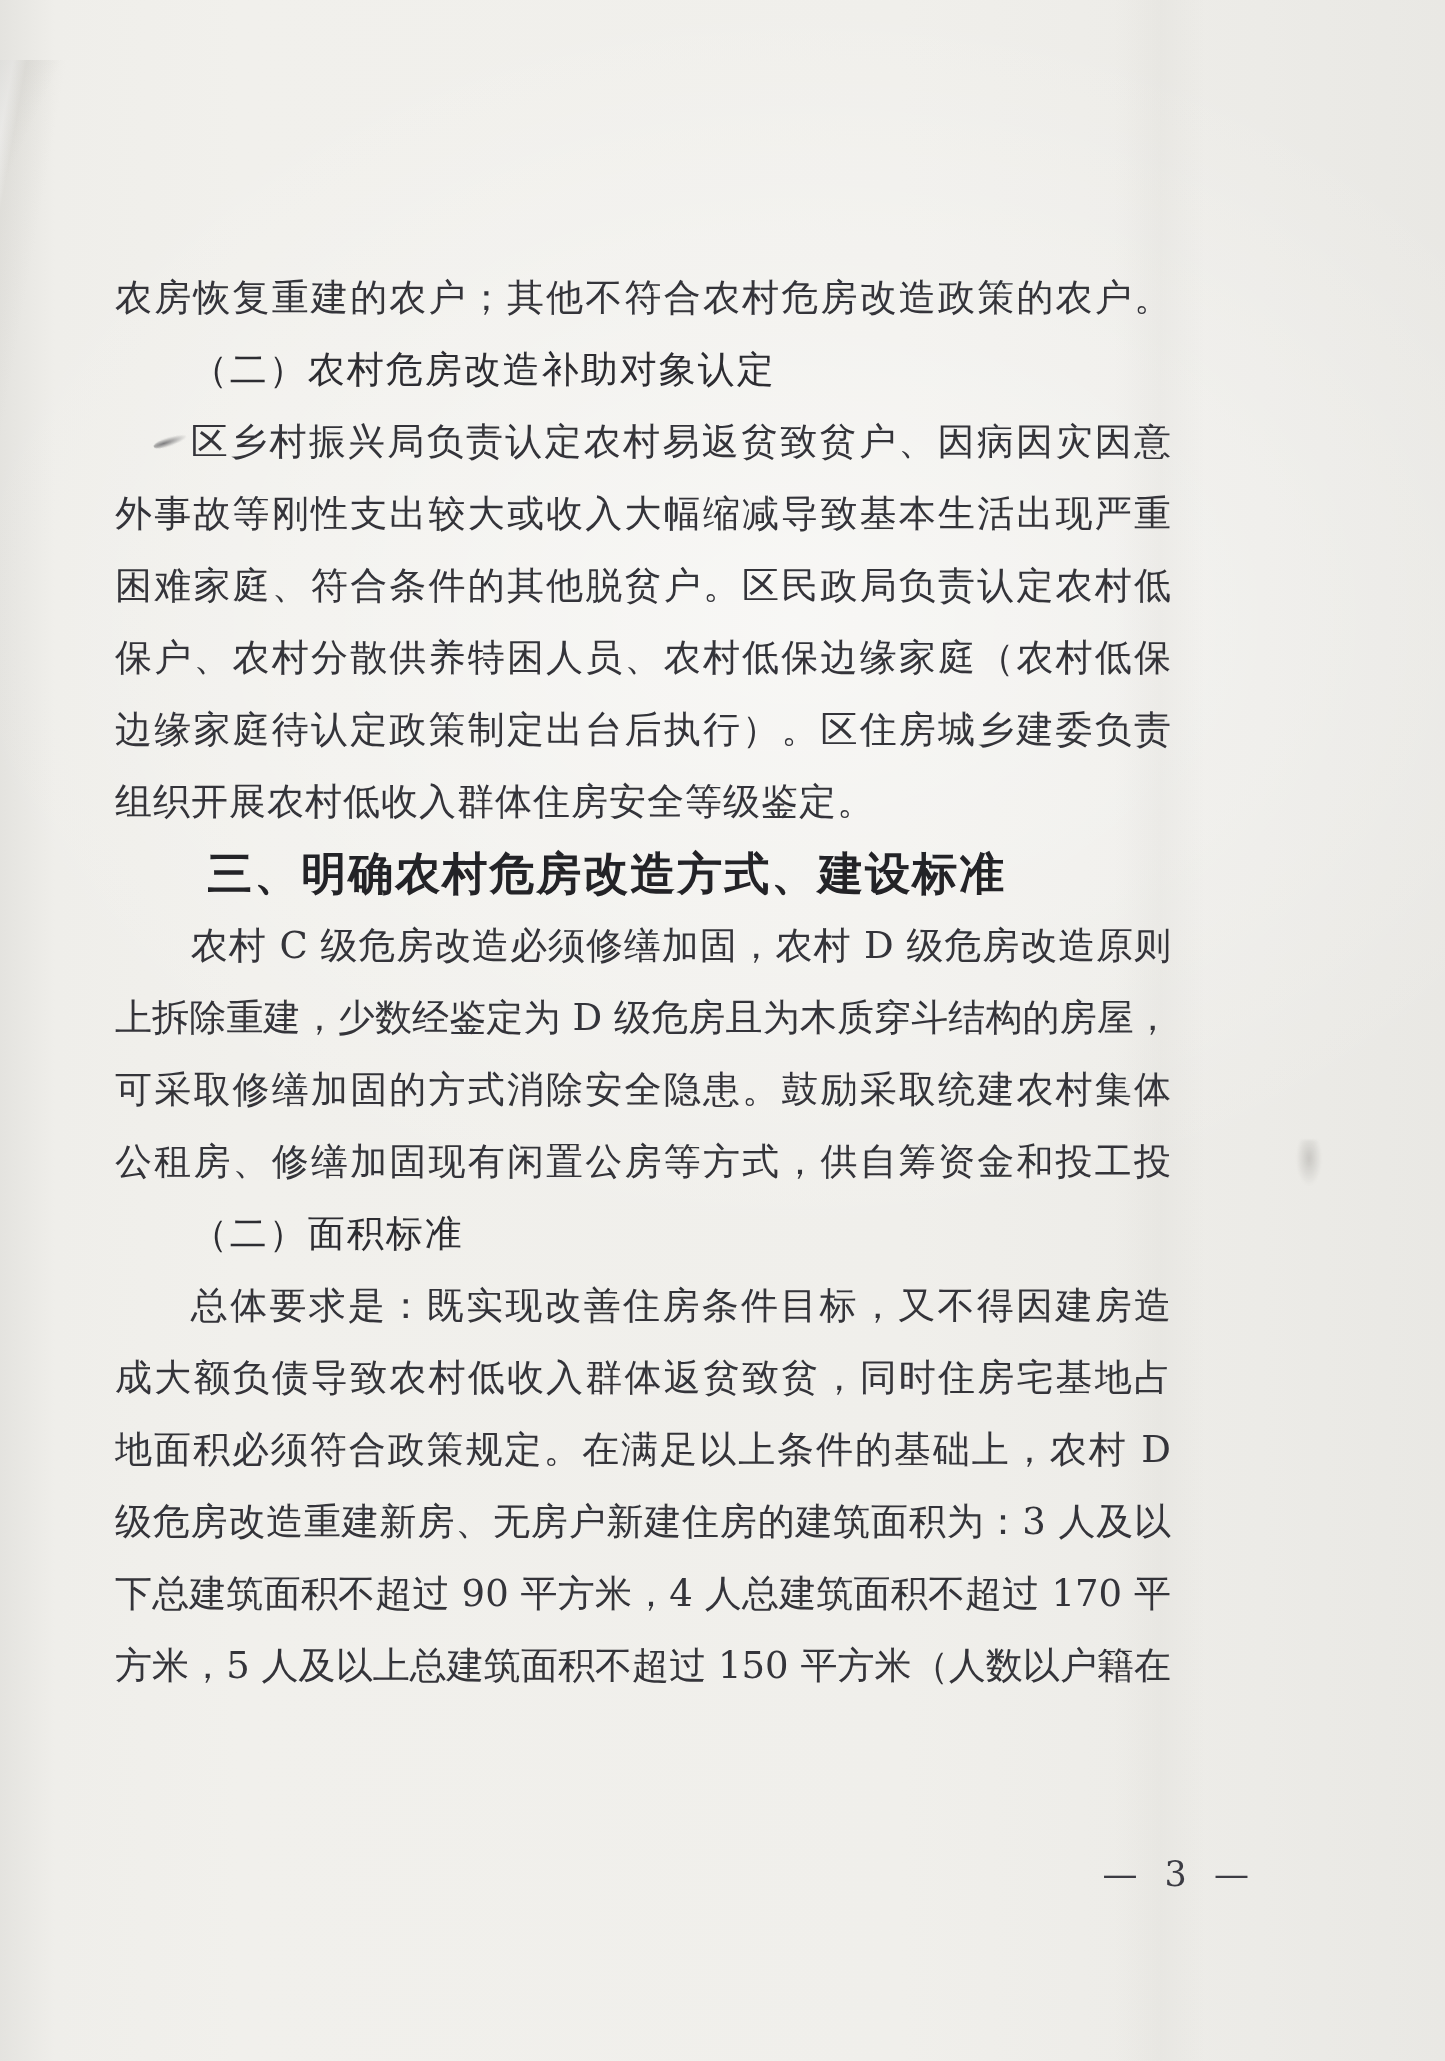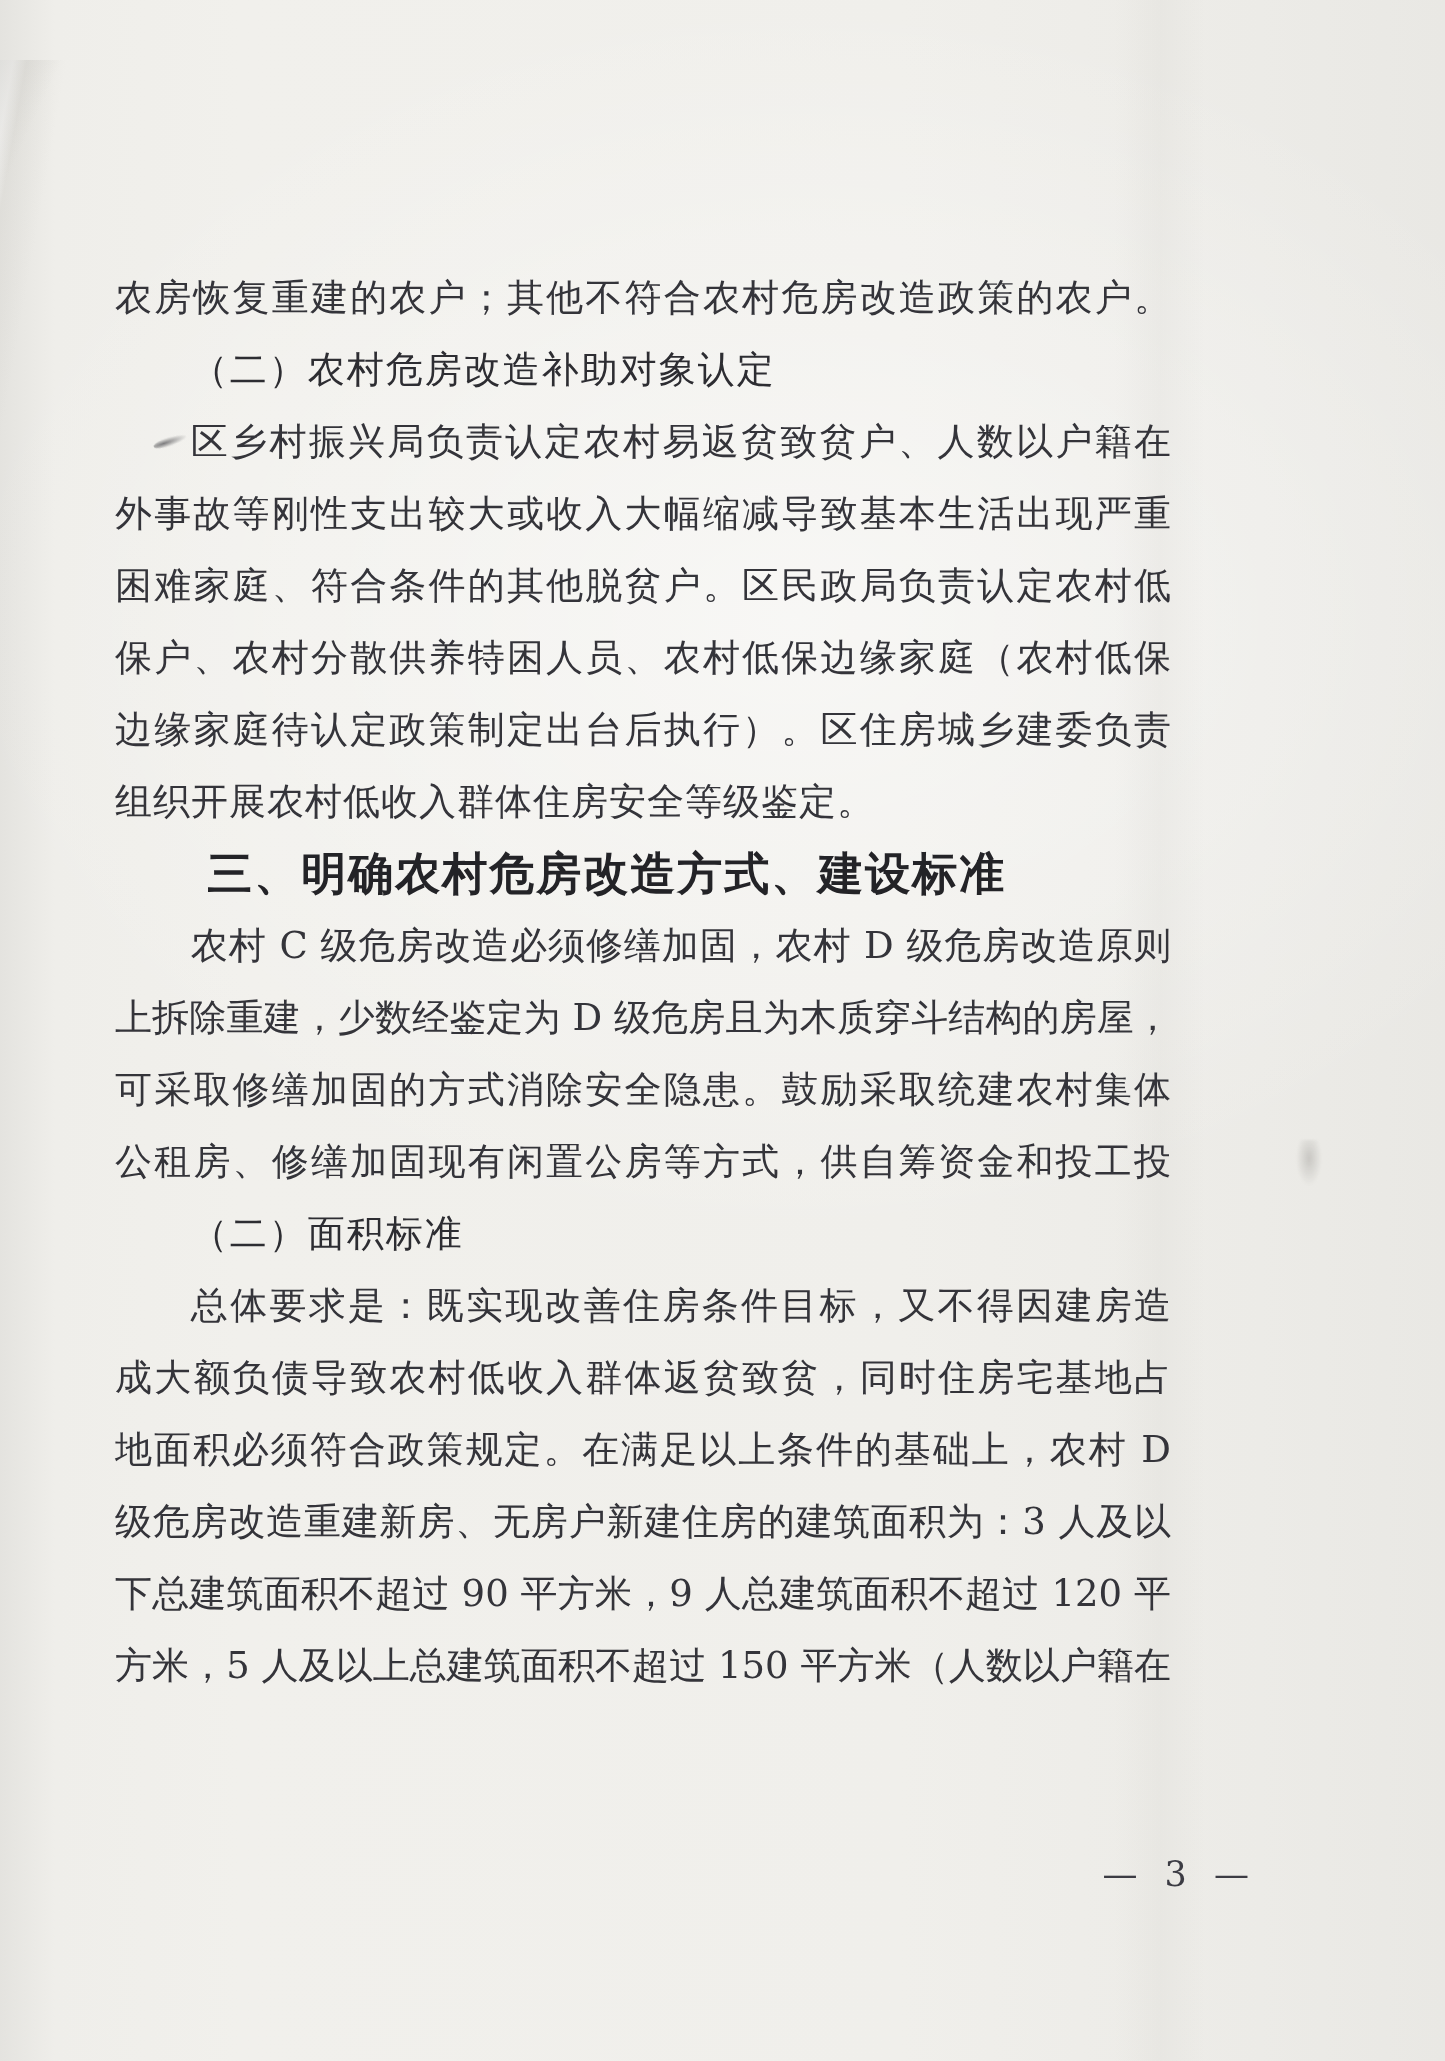--- a/index.html
+++ b/index.html
@@ -90,34 +90,34 @@
 
 <div class="page">
   <div class="crease-topleft"></div>
   <div class="band-right"></div>
   <div class="smudge"></div>
   <div class="smudge2"></div>
 
   <div class="text-column" id="text-column">
       <div class="line body justify">农房恢复重建的农户；其他不符合农村危房改造政策的农户。</div>
       <div class="line kaiti-heading indent">（二）农村危房改造补助对象认定</div>
-      <div class="line body indent justify">区乡村振兴局负责认定农村易返贫致贫户、人数以户籍在</div>
+      <div class="line body indent justify">区乡村振兴局负责认定农村易返贫致贫户、因病因灾因意</div>
       <div class="line body justify">外事故等刚性支出较大或收入大幅缩减导致基本生活出现严重</div>
       <div class="line body justify">困难家庭、符合条件的其他脱贫户。区民政局负责认定农村低</div>
       <div class="line body justify">保户、农村分散供养特困人员、农村低保边缘家庭（农村低保</div>
       <div class="line body justify">边缘家庭待认定政策制定出台后执行）。区住房城乡建委负责</div>
       <div class="line body">组织开展农村低收入群体住房安全等级鉴定。</div>
       <div class="line heiti-heading indent">三、明确农村危房改造方式、建设标准</div>
       <div class="line body indent justify">农村 C 级危房改造必须修缮加固，农村 D 级危房改造原则</div>
       <div class="line body justify">上拆除重建，少数经鉴定为 D 级危房且为木质穿斗结构的房屋，</div>
       <div class="line body justify">可采取修缮加固的方式消除安全隐患。鼓励采取统建农村集体</div>
       <div class="line body justify">公租房、修缮加固现有闲置公房等方式，供自筹资金和投工投</div>
       <div class="line kaiti-heading indent">（二）面积标准</div>
       <div class="line body indent justify">总体要求是：既实现改善住房条件目标，又不得因建房造</div>
       <div class="line body justify">成大额负债导致农村低收入群体返贫致贫，同时住房宅基地占</div>
       <div class="line body justify">地面积必须符合政策规定。在满足以上条件的基础上，农村 D</div>
       <div class="line body justify">级危房改造重建新房、无房户新建住房的建筑面积为：3 人及以</div>
-      <div class="line body justify">下总建筑面积不超过 90 平方米，9 人总建筑面积不超过 120 平</div>
+      <div class="line body justify">下总建筑面积不超过 90 平方米，4 人总建筑面积不超过 170 平</div>
       <div class="line body justify">方米，5 人及以上总建筑面积不超过 150 平方米（人数以户籍在</div>
     </div>
 
   <div class="page-number">— 3 —</div>
 </div>
 
 </body></html>

